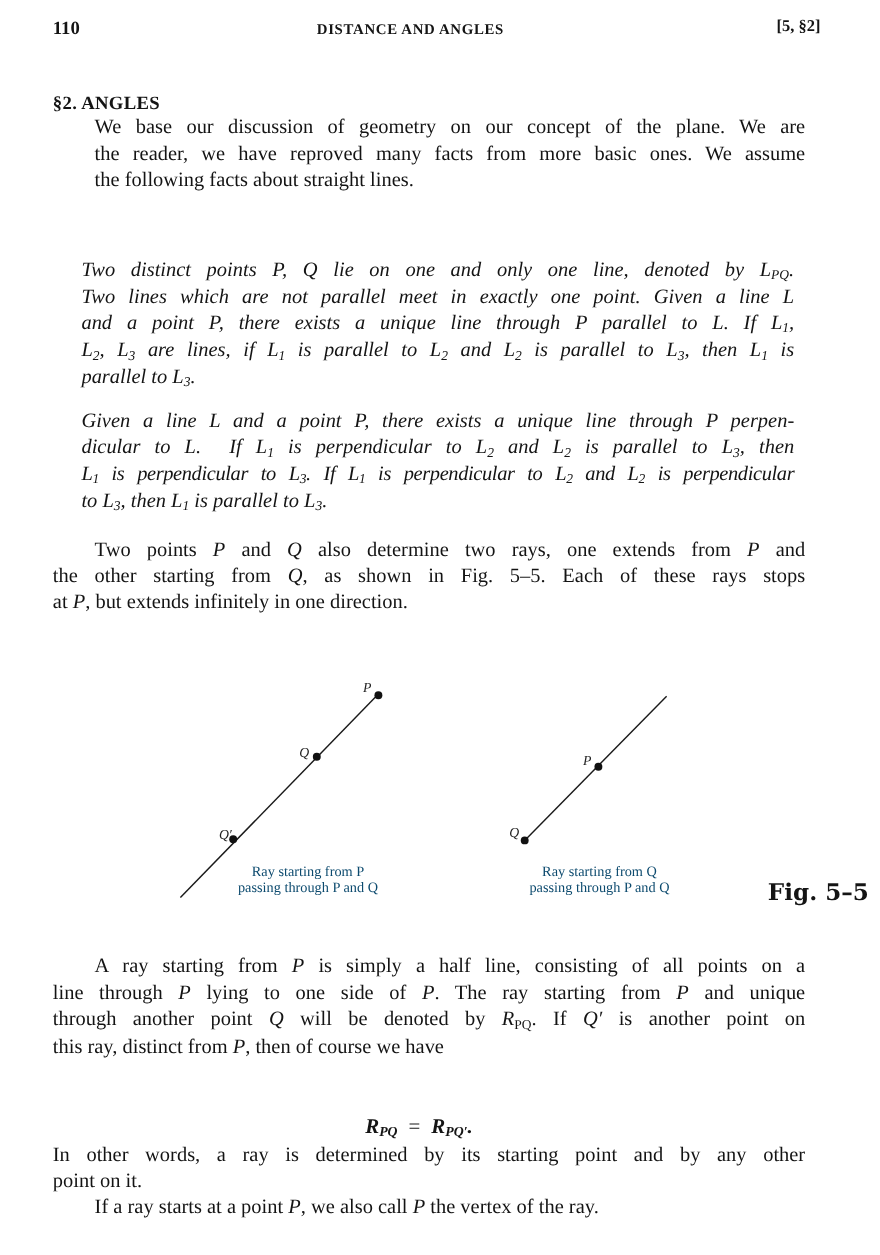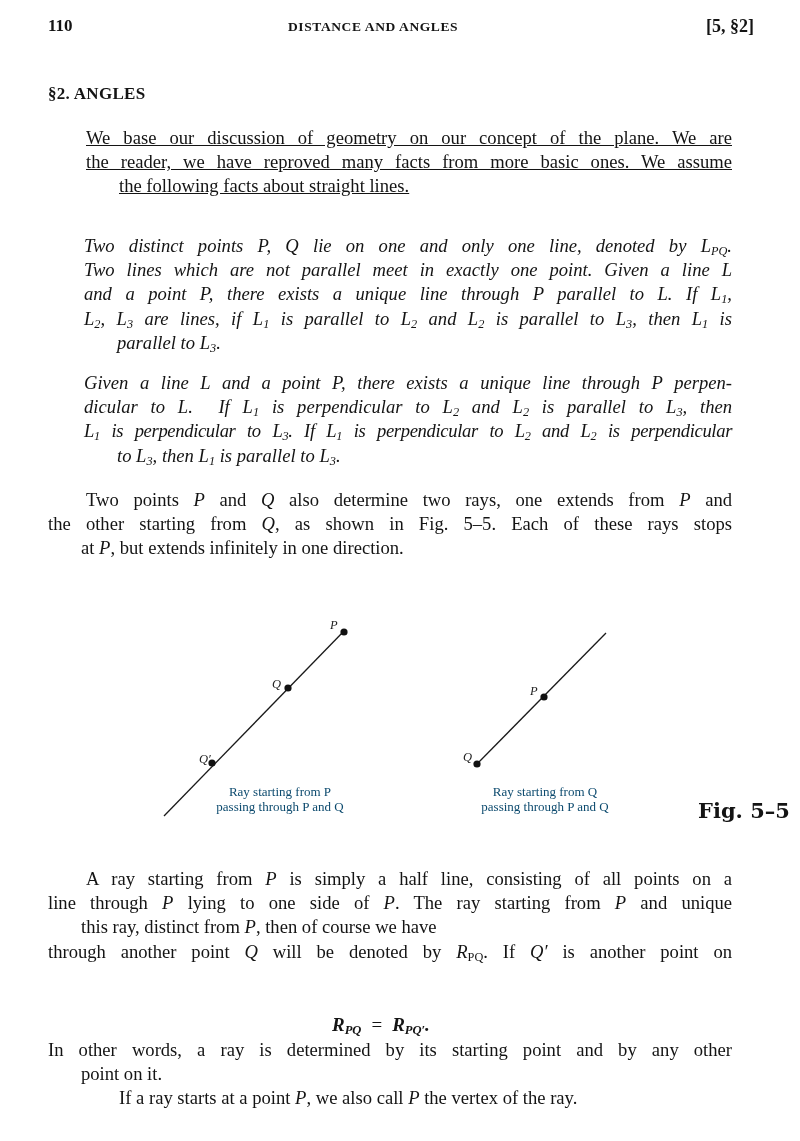--- a/index.html
+++ b/index.html
@@ -4,31 +4,31 @@
 <style>
   html, body { margin: 0; padding: 0; background: #ffffff; }
   body {
     width: 800px; height: 1141px; position: relative; overflow: hidden;
     font-family: "Liberation Serif", "DejaVu Serif", serif;
     color: #141414;
   }
   .abs { position: absolute; }
   .header-num { left: 48px; top: 16px; font-size: 17px; font-weight: bold; }
   .header-title { left: 288px; top: 19px; font-size: 13.5px; font-weight: bold; letter-spacing: 0.6px; }
-  .header-sec { left: 706px; top: 16px; font-size: 18px; font-weight: bold; }
+  .header-sec { left: 706px; top: 16px; font-size: 15px; font-weight: bold; }
   .section-title { left: 48px; top: 84px; font-size: 17px; font-weight: bold; letter-spacing: 0.3px; }
 
   .para {
     position: absolute; left: 48px; width: 684px;
     font-size: 18.6px; line-height: 24.2px; text-align: justify;
   }
   .para.indent { text-indent: 38px; }
-  .para.italic { font-style: italic; left: 84px; width: 648px; }
+  .para.italic { font-style: italic; left: 74px; width: 648px; }
   .para .line { display: block; text-align: justify; text-align-last: justify; }
-  .para .line.last { text-align-last: left; margin-left: 33px; }
+  .para .line.last { text-align-last: left; }
   b { font-weight: normal; }
   i { font-style: italic; }
   sub { font-size: 0.66em; vertical-align: -0.25em; line-height: 0; }
 
   .figure { position: absolute; left: 0; top: 590px; width: 800px; height: 240px; }
   .fig-caption {
     position: absolute; font-size: 13px; line-height: 15px; text-align: center; color: #0c4a6e;
   }
   .fig-label { position: absolute; font-size: 12.5px; font-style: italic; color: #222; }
   .fig-number { position: absolute; left: 698px; top: 208px; font-size: 21px; font-weight: bold; font-family: "DejaVu Serif", serif; }
@@ -40,21 +40,21 @@
 </style>
 </head>
 <body>
 
 <div class="abs header-num">110</div>
 <div class="abs header-title">DISTANCE AND ANGLES</div>
 <div class="abs header-sec">[5, §2]</div>
 
 <div class="abs section-title">§2. ANGLES</div>
 
-<div class="para indent" style="top:126px;text-decoration:underline;">
+<div class="para indent" style="top:104px;">
   <span class="line" style="text-indent:38px;">We base our discussion of geometry on our concept of the plane. We are</span>
   <span class="line">the reader, we have reproved many facts from more basic ones. We assume</span>
   <span class="line last">the following facts about straight lines.</span>
 </div>
 
 <div class="para italic" style="top:234px;">
   <span class="line"><span>Two distinct points P, Q lie on one and only one line, denoted by L</span><sub>PQ</sub>.</span>
   <span class="line">Two lines which are not parallel meet in exactly one point. Given a line L</span>
   <span class="line"><span>and a point P, there exists a unique line through P parallel to L. If L</span><sub>1</sub>,</span>
   <span class="line">L<sub>2</sub>, L<sub>3</sub> are lines, if L<sub>1</sub> is parallel to L<sub>2</sub> and L<sub>2</sub> is parallel to L<sub>3</sub>, then L<sub>1</sub> is</span>
@@ -100,22 +100,22 @@
   <div class="fig-caption" style="left:455px;top:194px;width:180px;">
     <div>Ray starting from Q</div>
     <div>passing through P and Q</div>
   </div>
   <div class="fig-number">Fig. 5–5</div>
 </div>
 
 <div class="para" style="top:867px;">
   <span class="line" style="padding-left:38px;"><span>A ray starting from </span><i>P</i><span> is simply a half line, consisting of all points on a</span></span>
   <span class="line"><span>line through </span><i>P</i><span> lying to one side of </span><i>P</i><span>. The ray starting from </span><i>P</i><span> and unique</span></span>
+  <span class="line"><span>through another point </span><i>Q</i><span> will be denoted by </span><b><i>R</i><sub>PQ</sub></b><span>. If </span><i>Q′</i><span> is another point on</span></span>
   <span class="line last"><span>this ray, distinct from </span><i>P</i><span>, then of course we have</span></span>
-  <span class="line"><span>through another point </span><i>Q</i><span> will be denoted by </span><b><i>R</i><sub>PQ</sub></b><span>. If </span><i>Q′</i><span> is another point on</span></span>
 </div>
 
 <div class="equation">
   <span>R</span><sub>PQ</sub><span class="eq">=</span><span>R</span><sub>PQ′</sub><span>.</span>
 </div>
 
 <div class="para" style="top:1038px;">
   <span class="line">In other words, a ray is determined by its starting point and by any other</span>
   <span class="line last">point on it.</span>
 </div>

